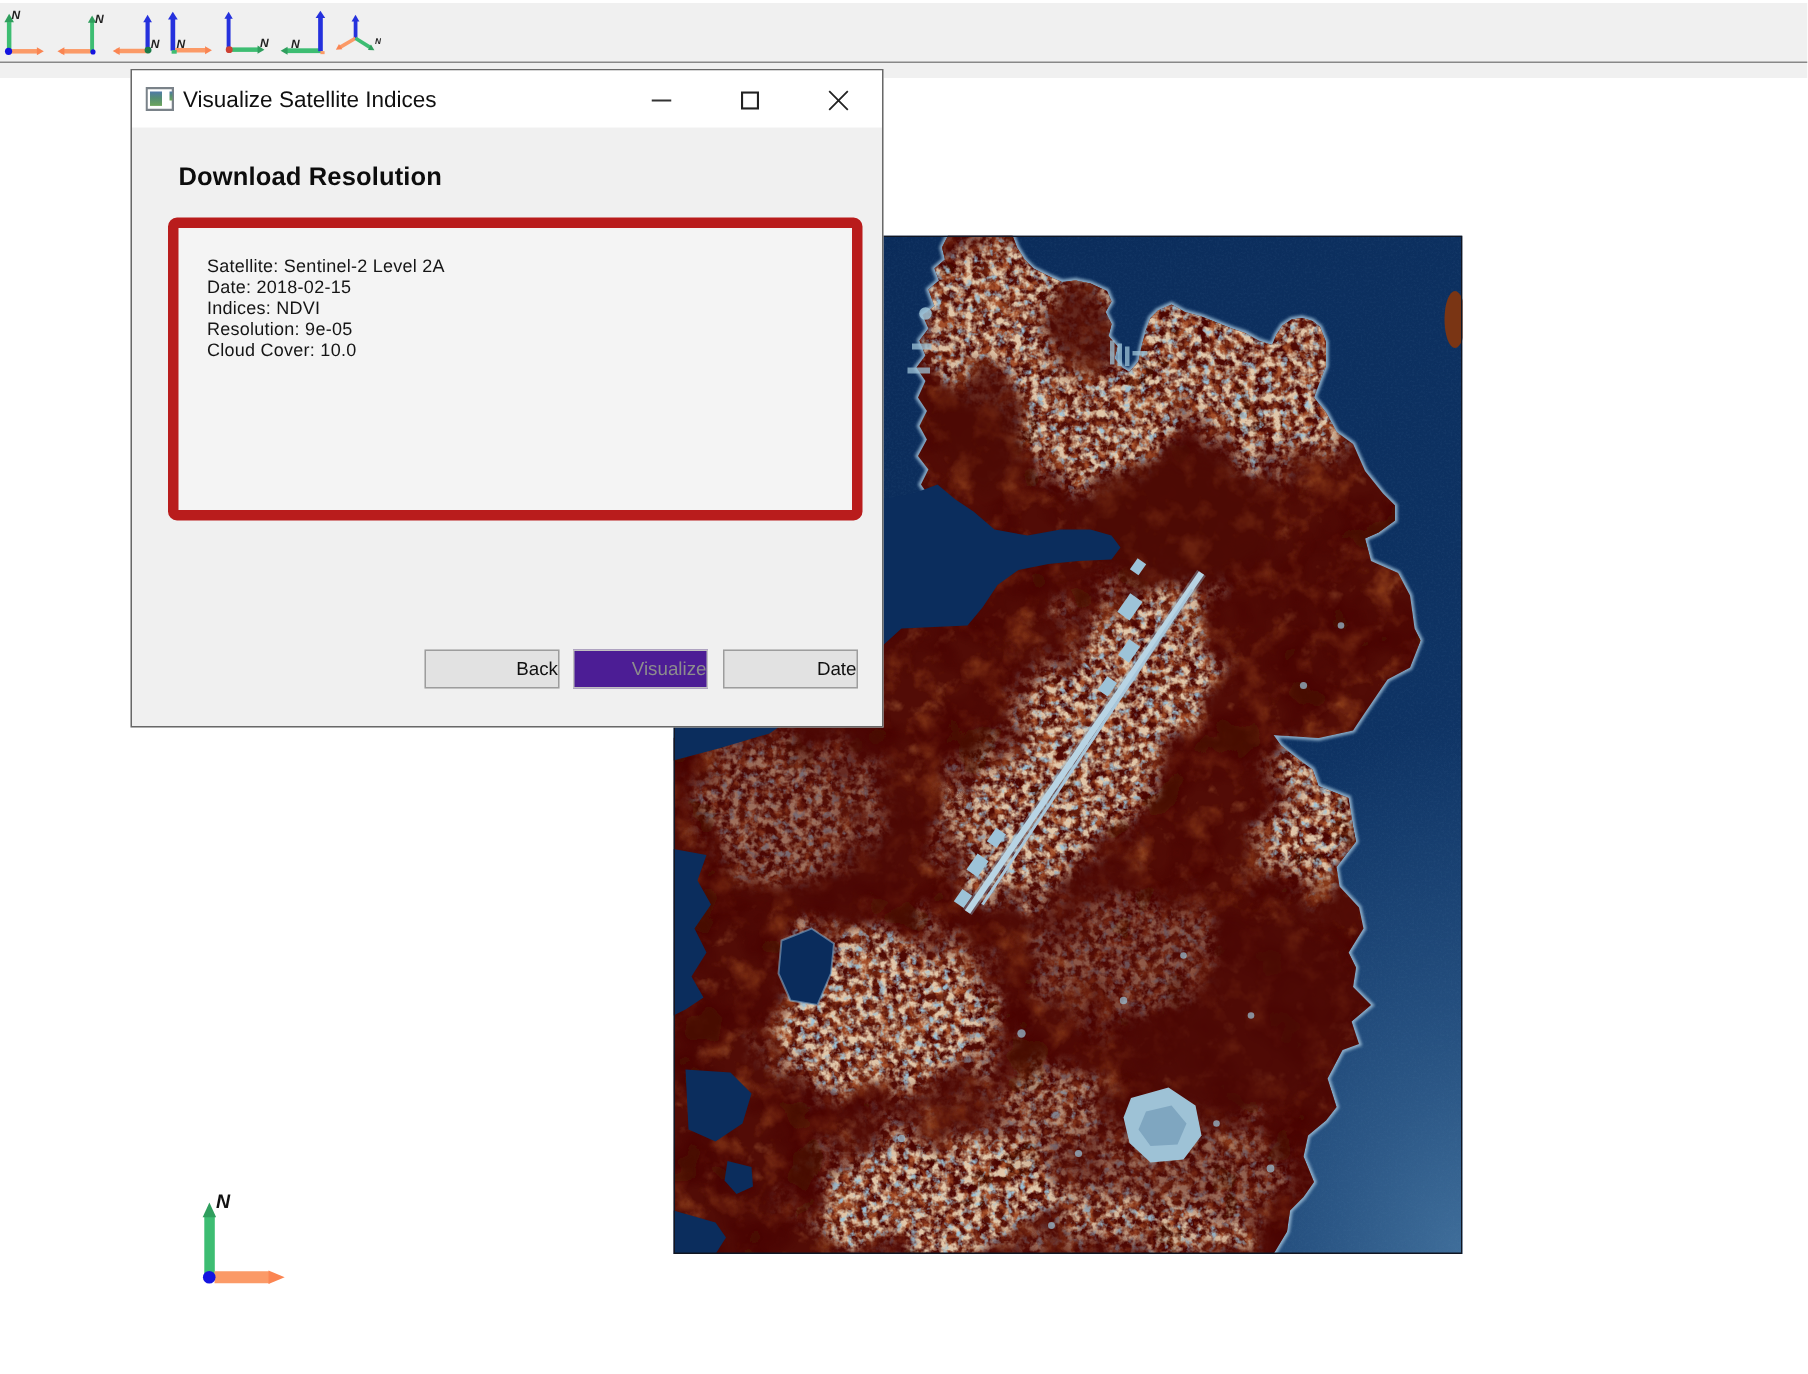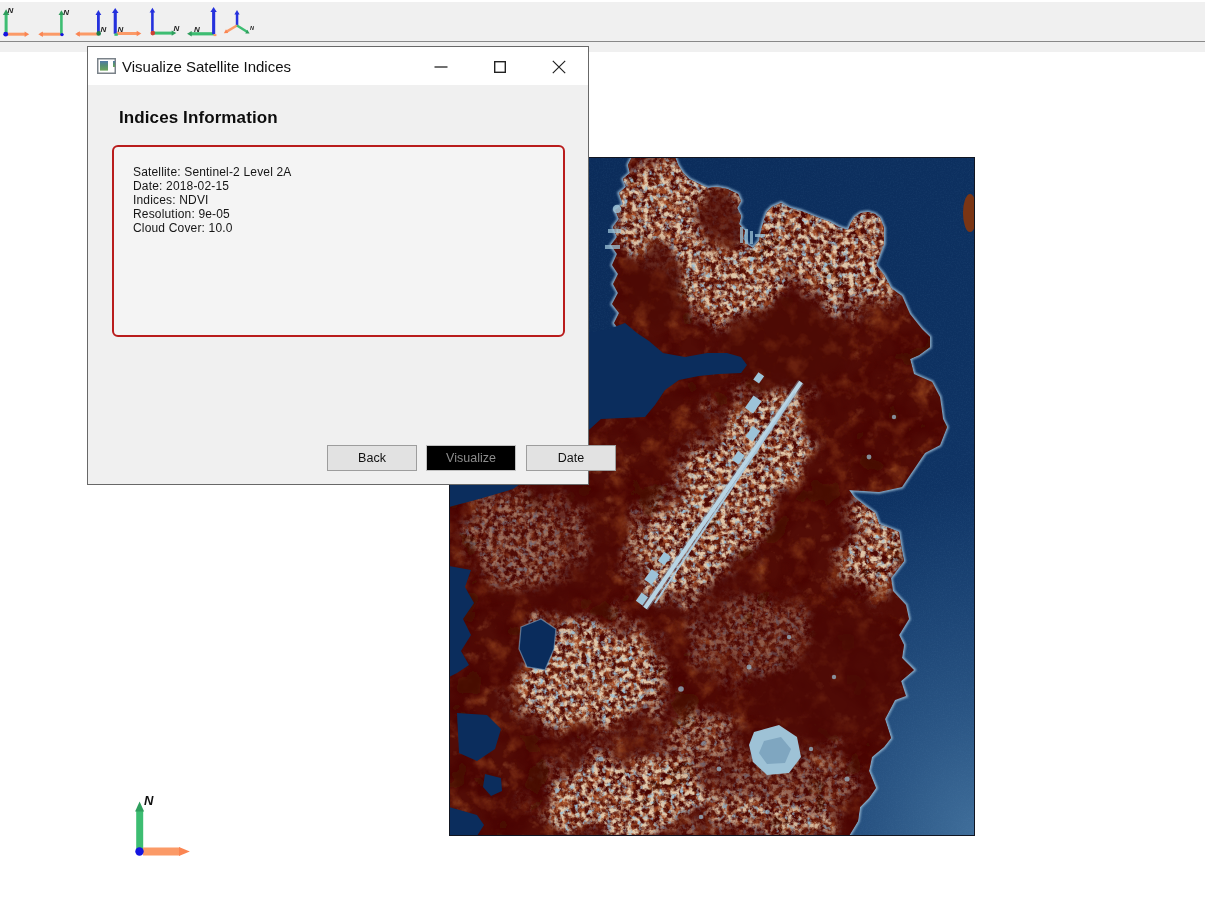--- a/index.html
+++ b/index.html
@@ -7,26 +7,26 @@
        font-family:"Liberation Sans", sans-serif;}
   .abs{position:absolute;}
   
   #topstrip{left:0;top:2px;width:1205px;height:39px;background:#f0f0f0;border-bottom:1px solid #888888;}
   #topstrip2{left:0;top:42px;width:1205px;height:10px;background:#f0f0f0;}
   
   #dialog{left:87px;top:46px;width:500px;height:437px;border:1px solid #686868;background:#f0f0f0;}
   #titlebar{left:0;top:0;width:500px;height:38px;background:#ffffff;}
   #title{left:34px;top:12px;font-size:15px;line-height:15px;color:#101010;}
   #heading{left:31px;top:62px;font-size:17px;line-height:17px;font-weight:bold;color:#0d0d0d;letter-spacing:0.1px;}
-  #infobox{left:24px;top:98px;width:449px;height:188px;background:#f4f4f4;border:2px solid #b91c1c;border-radius:6px;}
+  #infobox{left:24px;top:98px;width:449px;height:188px;background:#f4f4f4;border:7px solid #b91c1c;border-radius:6px;}
   #infotext{left:19px;top:18px;font-size:12px;line-height:14px;letter-spacing:0.17px;color:#151515;white-space:pre;}
-  .btn{top:398px;width:88px;height:24px;background:#e2e2e2;border:1px solid #9d9d9d;
-       text-align:center;font-size:12.5px;line-height:24px;color:#101010;margin-left:44px;}
+  .btn{top:386px;width:88px;height:24px;background:#e2e2e2;border:1px solid #9d9d9d;
+       text-align:right;font-size:12.5px;line-height:24px;color:#101010;}
   #btnBack{left:195px;}
-  #btnVis{left:294px;background:#000000;border-color:#c0c0c0;color:#8d8d8d;}
+  #btnVis{left:294px;background:#4c1d95;border-color:#c0c0c0;color:#8d8d8d;}
   #btnSave{left:394px;}
 </style>
 </head>
 <body>
 <div class="abs" id="topstrip"></div>
 <div class="abs" id="topstrip2"></div>
 
 <svg class="abs" style="left:2px;top:5px" width="32" height="34">
   <rect x="2.6" y="9.7" width="3" height="19.5" fill="#3dbd72"></rect>
   <path d="M4.1 4.2 L7.3 9.9 L0.9 9.9 Z" fill="#2f9e5d"></path>
@@ -288,21 +288,21 @@
   <div class="abs" id="title">Visualize Satellite Indices</div>
   <svg class="abs" style="left:345px;top:12px" width="16" height="16">
       <line x1="1.5" y1="8" x2="14.5" y2="8" stroke="#333" stroke-width="1.4"></line>
     </svg>
   <svg class="abs" style="left:404px;top:12px" width="16" height="16">
       <rect x="2.7" y="2.7" width="10.6" height="10.6" fill="none" stroke="#222" stroke-width="1.4"></rect>
     </svg>
   <svg class="abs" style="left:463px;top:12px" width="16" height="16">
       <path d="M1.8 1.8 L14.2 14.2 M14.2 1.8 L1.8 14.2" stroke="#222" stroke-width="1.2" fill="none"></path>
     </svg>
-  <div class="abs" id="heading">Indices Information</div>
+  <div class="abs" id="heading">Download Resolution</div>
   <div class="abs" id="infobox">
     <div class="abs" id="infotext">Satellite: Sentinel-2 Level 2A
 Date: 2018-02-15
 Indices: NDVI
 Resolution: 9e-05
 Cloud Cover: 10.0</div>
   </div>
   <div class="abs btn" id="btnBack">Back</div>
   <div class="abs btn" id="btnVis">Visualize</div>
   <div class="abs btn" id="btnSave">Date</div>

